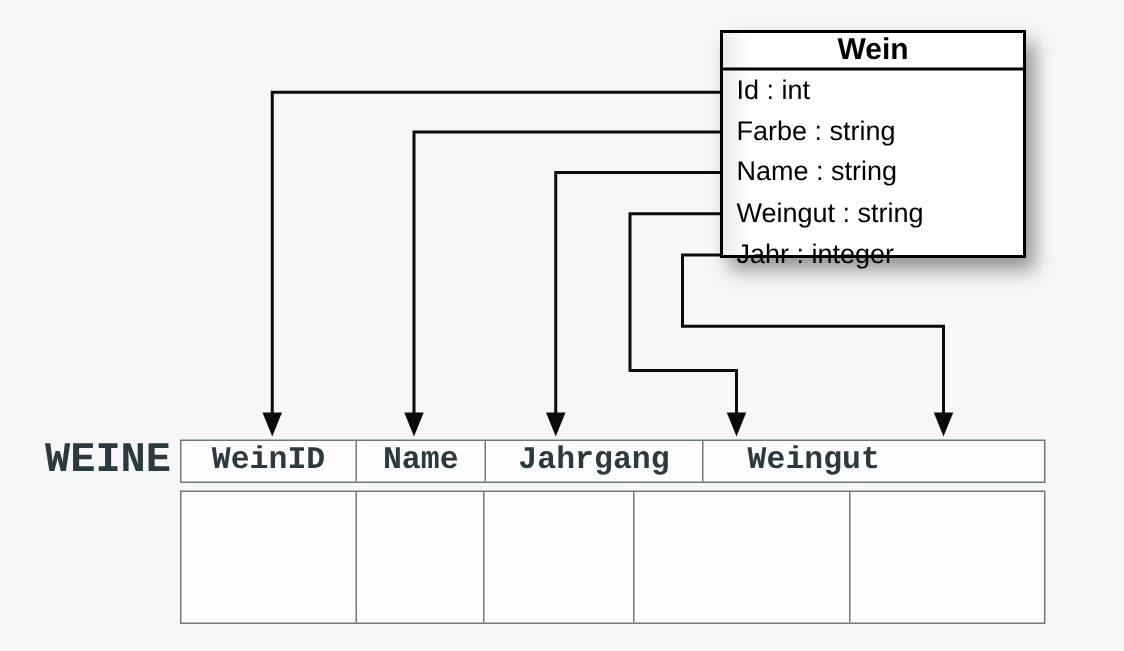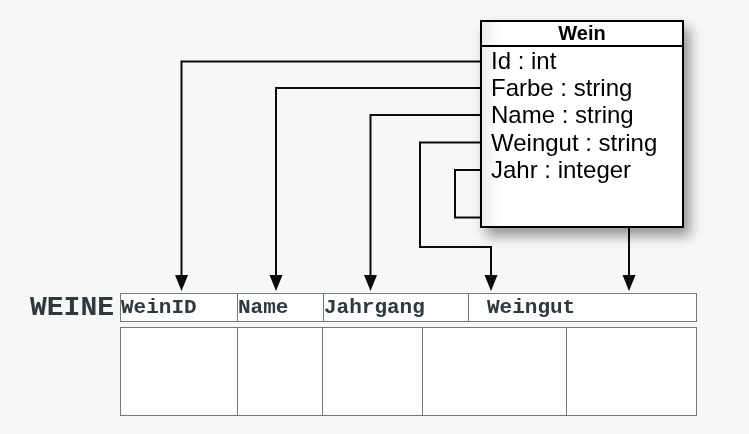--- a/index.html
+++ b/index.html
@@ -10,47 +10,47 @@
   body{background:var(--bg);font-family:"Liberation Sans",sans-serif;}
   .stage{position:relative;width:749px;height:434px;background:var(--bg);overflow:hidden;}
 
   
   .connectors{position:absolute;left:0;top:0;width:749px;height:434px;}
   .connector{fill:none;stroke:var(--line);stroke-width:2;}
   .arrowhead{fill:var(--line);stroke:none;}
 
   
   .class-box{
-    position:absolute;left:480px;top:20px;width:204px;height:208px;
+    position:absolute;left:480px;top:20px;width:204px;height:152px;
     box-sizing:border-box;border:2px solid var(--box-border);
     background:linear-gradient(90deg,#ececec 0%, #ffffff 9%, #ffffff 100%);
     box-shadow:6px 8px 12px rgba(0,0,0,0.40);
   }
   .class-title{
     height:23px;line-height:23px;border-bottom:2px solid var(--box-border);
     text-align:center;font-weight:bold;font-size:20px;color:#000;
   }
   .class-attrs{display:flex;flex-direction:column;}
-  .attr{height:27.2px;line-height:27.2px;padding-left:9px;font-size:24px;color:#000;white-space:nowrap;}
+  .attr{height:27.2px;line-height:27.2px;padding-left:9px;font-size:18px;color:#000;white-space:nowrap;}
 
   
   .table-label{
     position:absolute;left:0;top:293px;width:114px;height:29px;line-height:29px;
     text-align:right;font-family:"Liberation Mono","DejaVu Sans Mono",monospace;
     font-weight:bold;font-size:28px;color:var(--table-text);
   }
   .tbl-row{
     position:absolute;left:120px;width:577px;display:flex;
     box-sizing:border-box;border:1px solid var(--table-border);background:#fdfdfd;
   }
   .tbl-header{top:293px;height:29px;}
   .tbl-body{top:327px;height:89px;}
   .cell{
     box-sizing:border-box;border-right:1px solid var(--table-border);
-    overflow:hidden;
+    text-align:center;overflow:hidden;
   }
   .cell:last-child{border-right:none;}
   .hcell{
     line-height:27px;font-family:"Liberation Mono","DejaVu Sans Mono",monospace;
     font-weight:bold;font-size:21px;color:var(--table-text);white-space:nowrap;
   }
   .c0{width:117px;}.c1{width:86px;}.c2{width:100px;}.c3{width:145px;}.c4{width:129px;padding-left:18px;}
 </style>
 </head>
 <body>

